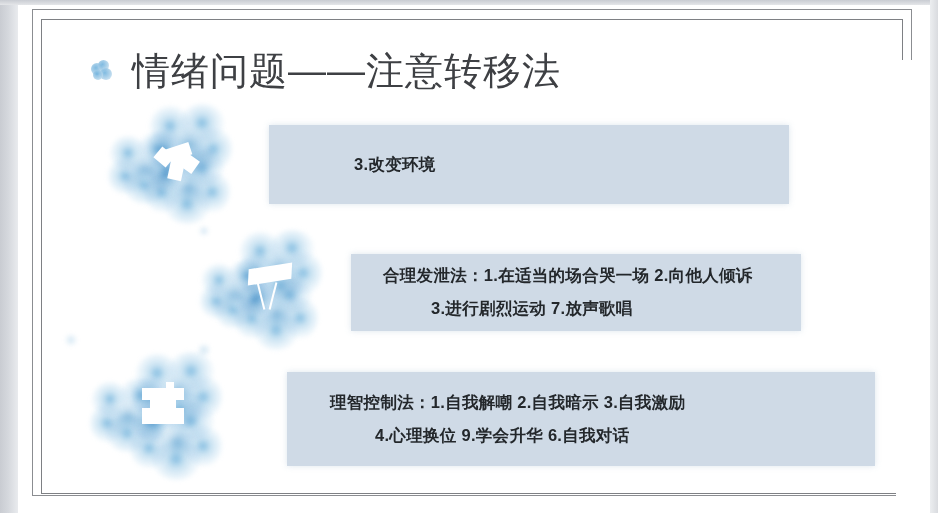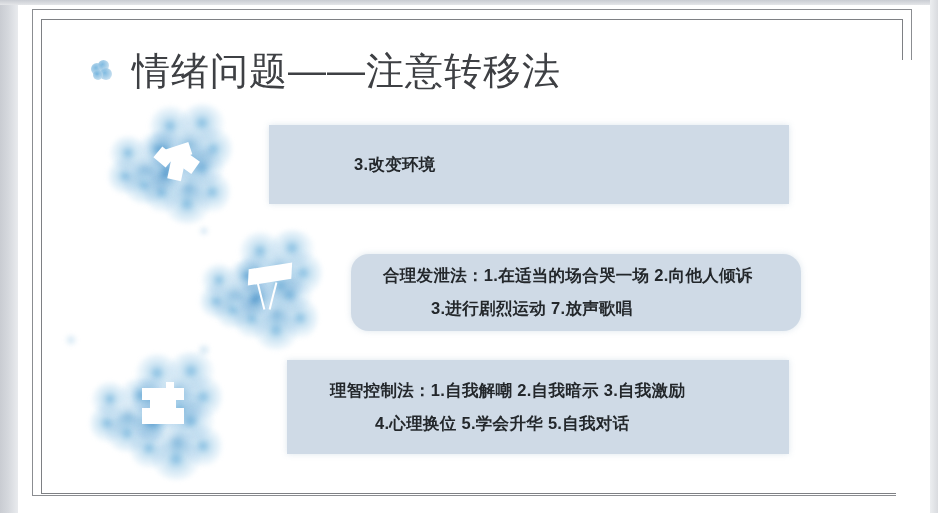--- a/index.html
+++ b/index.html
@@ -118,25 +118,25 @@
     justify-content: center;
     box-shadow: 0 0 6px rgba(180,200,215,.45);
   }
   .content-box .line { white-space: nowrap; }
   .content-box .line + .line { margin-top: 11px; }
 
   #box-1 { left: 269px; top: 125px;  width: 520px; height: 79px;  }
   #box-1 .line-1 { padding-left: 38px; }
   #box-1 .line-2 { padding-left: 85px; }
 
-  #box-2 { left: 351px; top: 254px;  width: 450px; height: 77px; border-radius: 18px;  }
+  #box-2 { left: 351px; top: 254px;  width: 450px; height: 77px;  }
   #box-2 .line-1 { padding-left: 32px; }
   #box-2 .line-2 { padding-left: 80px; }
 
-  #box-3 { left: 287px; top: 360px;  width: 502px; height: 94px;  }
+  #box-3 { left: 287px; top: 372px;  width: 588px; height: 94px;  }
   #box-3 .line-1 { padding-left: 43px; }
   #box-3 .line-2 { padding-left: 88px; }
 
   
   .flower-cluster {
     position: absolute;
     pointer-events: none;
   }
   .petal {
     position: absolute;
@@ -308,19 +308,19 @@
     <div class="line line-2">3.改变环境</div>
   </div>
 
   <div class="content-box" id="box-2">
     <div class="line line-1">合理发泄法：1.在适当的场合哭一场  2.向他人倾诉</div>
     <div class="line line-2">3.进行剧烈运动      7.放声歌唱</div>
   </div>
 
   <div class="content-box" id="box-3">
     <div class="line line-1">理智控制法：1.自我解嘲  2.自我暗示  3.自我激励</div>
-    <div class="line line-2">4.心理换位  5.学会升华  5.自我对话</div>
+    <div class="line line-2">4.心理换位  9.学会升华  6.自我对话</div>
   </div>
 
   <div class="frame-mask-right"></div>
   <div class="frame-mask-right-edge"></div>
 
 </div>
 
 </body></html>

